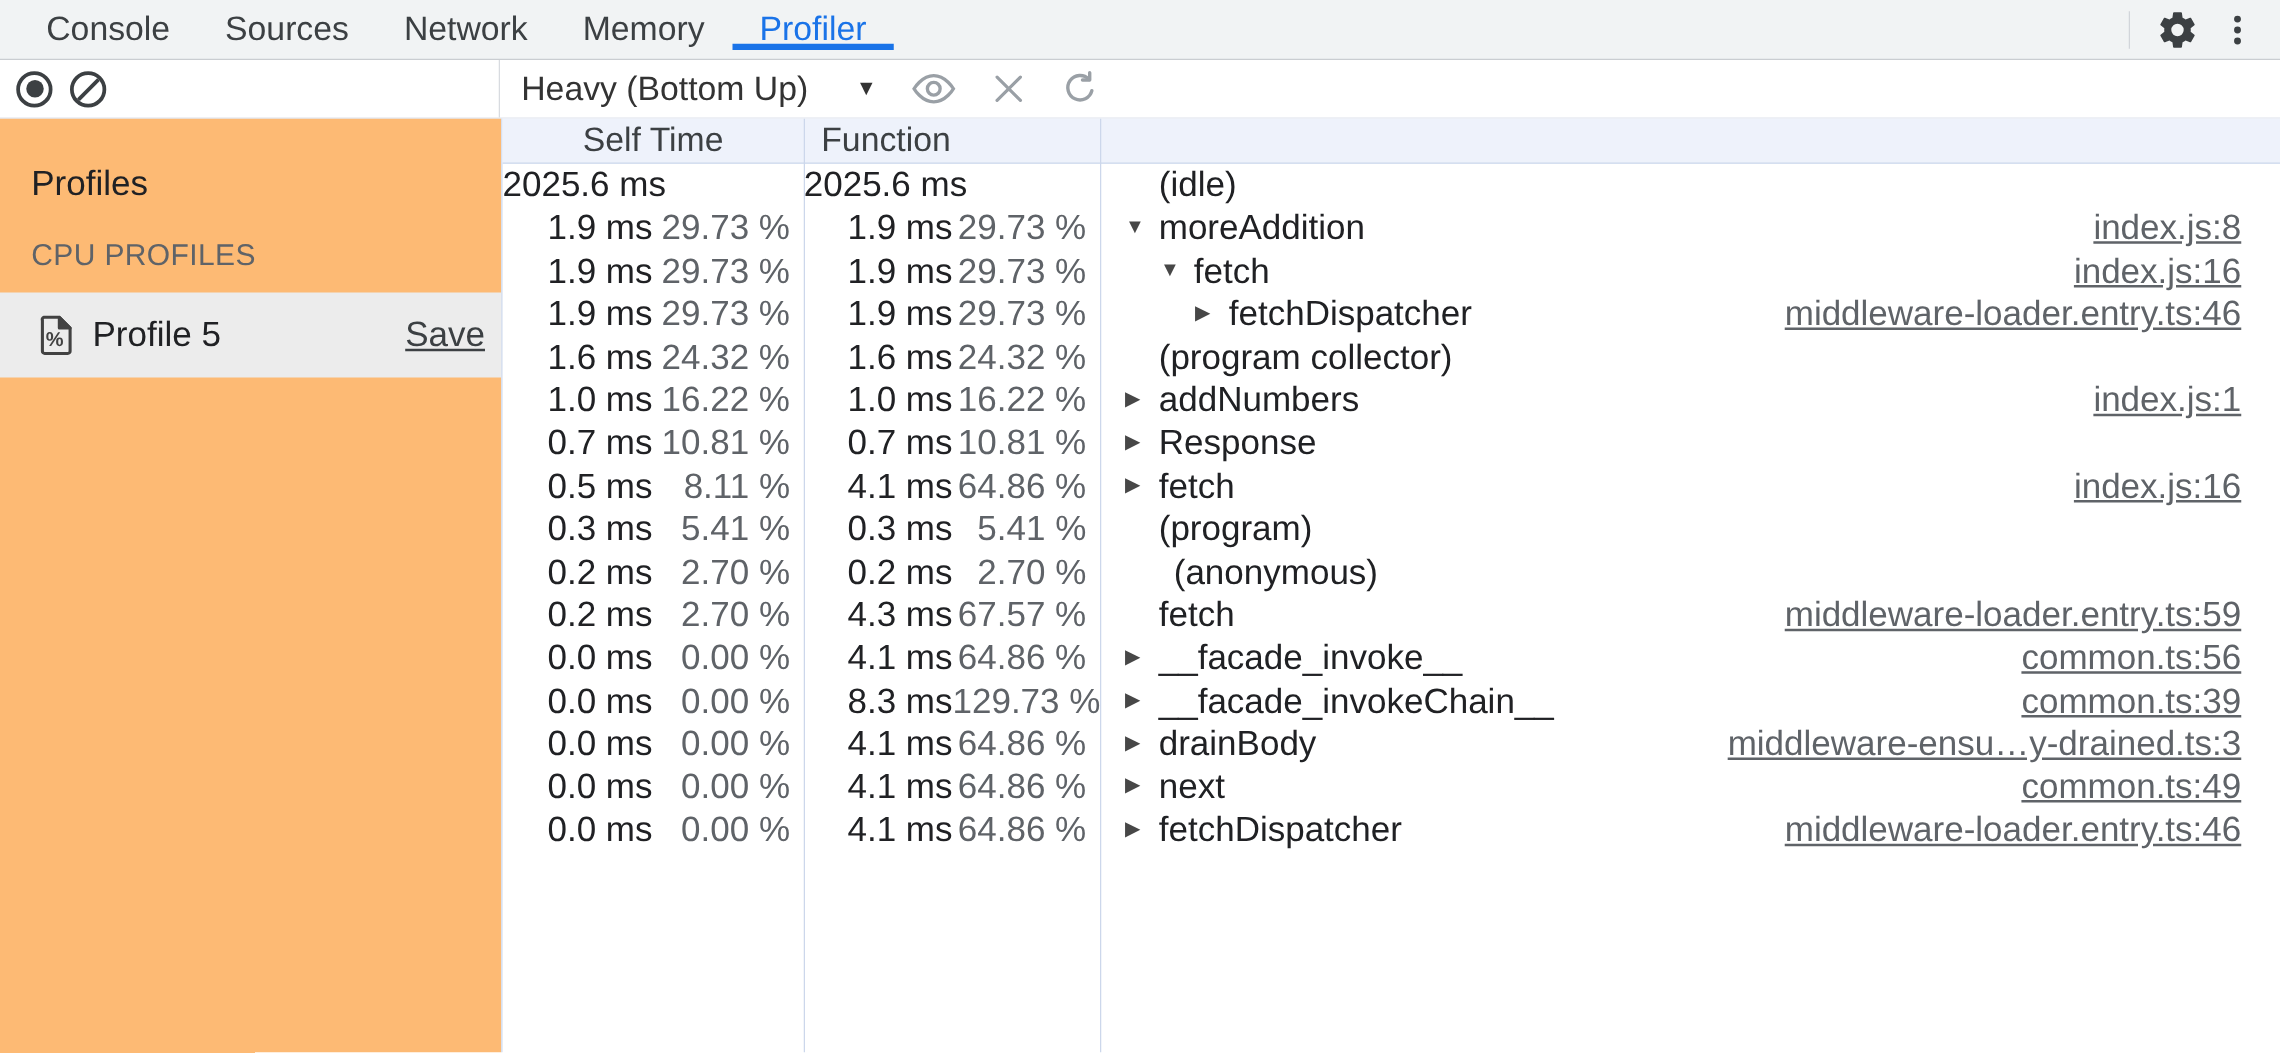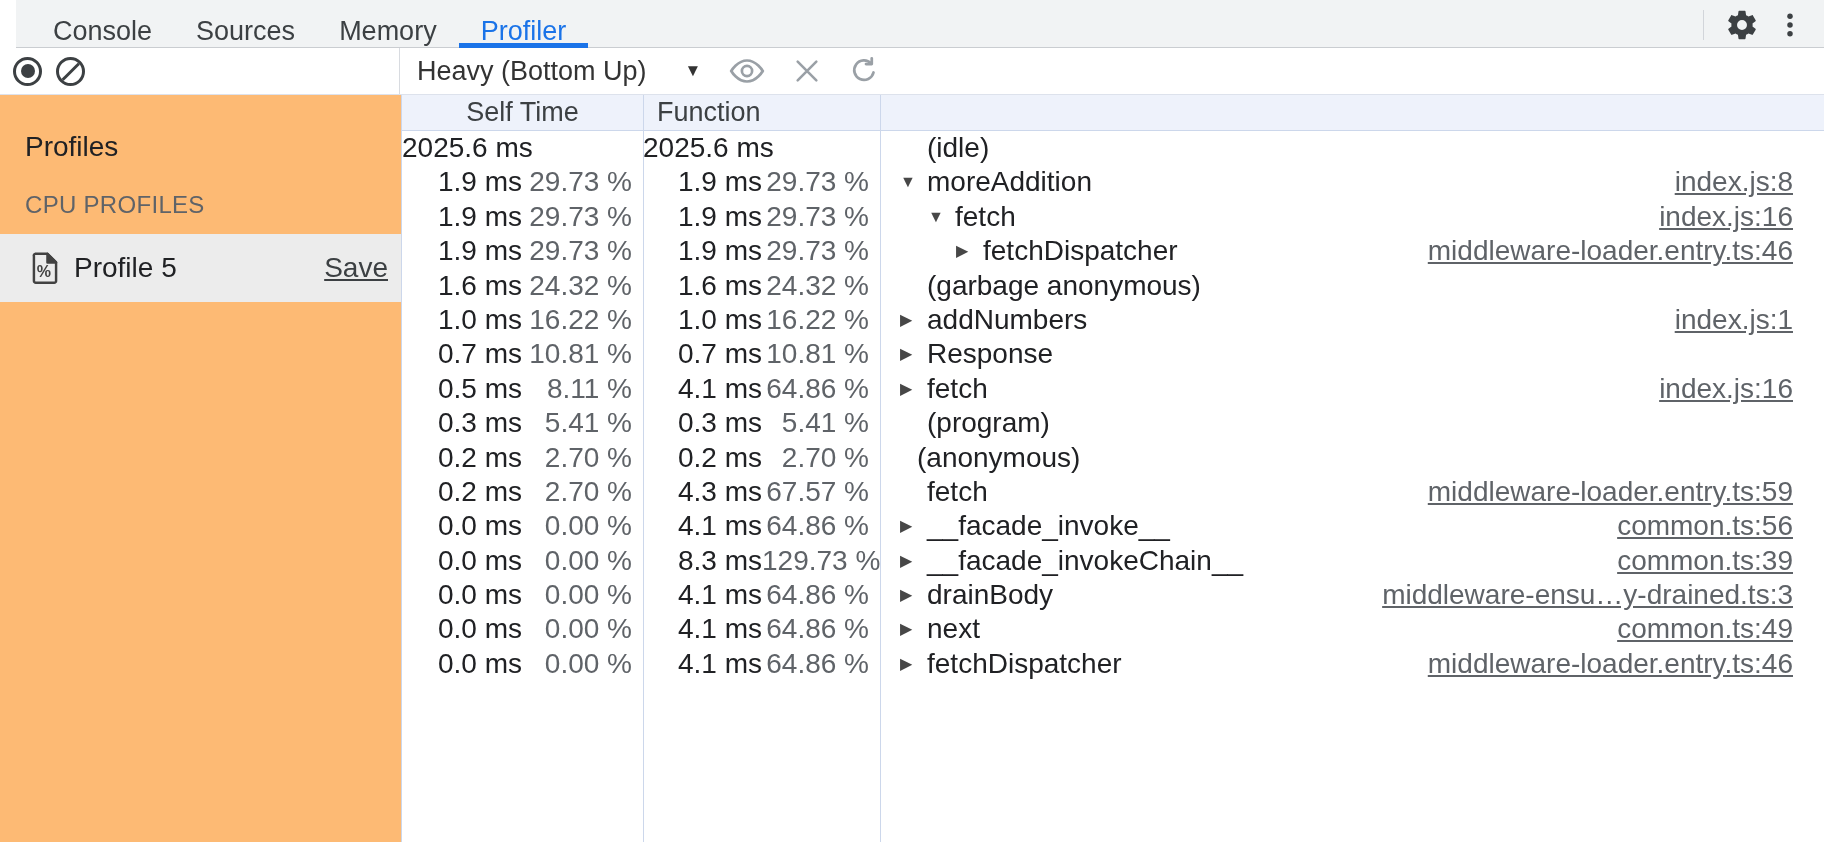--- a/index.html
+++ b/index.html
@@ -6,23 +6,23 @@
   html,body { margin:0; padding:0; }
   body {
     width:1824px; height:842px; overflow:hidden; position:relative;
     font-family:"Liberation Sans","DejaVu Sans",sans-serif;
     background:#ffffff; color:#202124;
     -webkit-font-smoothing:antialiased;
   }
 
   
   .tabbar {
-    position:absolute; top:0; left:16px; right:0; height:48px;
+    position:absolute; top:0; left:0; right:0; height:48px;
     background:#f1f3f4; border-bottom:1px solid #cacdd1;
-    display:flex; align-items:flex-end; padding-left:15px;
+    display:flex; align-items:center; padding-left:15px;
   }
   .tab {
     display:flex; align-items:center; padding:0 22px;
     font-size:27px; color:#3c4043; position:relative; cursor:default;
   }
   .tab.active { color:#1a73e8; }
   .tab.active::after {
     content:""; position:absolute; left:0; right:0; bottom:-1px;
     height:5px; background:#1a73e8;
   }
@@ -112,20 +112,23 @@
 <body>
 
 <div class="tabbar">
   <div class="tab">
       <span>Console</span>
     </div>
   <div class="tab">
       <span>Sources</span>
     </div>
   <div class="tab">
+      <span>Network</span>
+    </div>
+  <div class="tab">
       <span>Memory</span>
     </div>
   <div class="tab active">
       <span>Profiler</span>
     </div>
 
   <div class="tabbar-right">
     <div class="tabbar-divider"></div>
     <div class="icon-btn">
       <svg width="34" height="34" viewBox="0 0 24 24" fill="#3c4043">
@@ -265,21 +268,21 @@
     <div class="cell-time c1">
       <span class="ms">1.6 ms</span>
       <span class="pct">24.32 %</span>
     </div>
     <div class="cell-time c2">
       <span class="ms">1.6 ms</span>
       <span class="pct">24.32 %</span>
     </div>
     <div class="cell-fn" style="padding-left: 20px;">
       <span class="expander"></span>
-      <span class="fn-name">(garbage anonymous)</span>
+      <span class="fn-name">(program collector)</span>
       <span class="src-link"></span>
     </div>
   </div>
       <div class="row">
     <div class="cell-time c1">
       <span class="ms">1.0 ms</span>
       <span class="pct">16.22 %</span>
     </div>
     <div class="cell-time c2">
       <span class="ms">1.0 ms</span>
@@ -338,21 +341,21 @@
   </div>
       <div class="row">
     <div class="cell-time c1">
       <span class="ms">0.2 ms</span>
       <span class="pct">2.70 %</span>
     </div>
     <div class="cell-time c2">
       <span class="ms">0.2 ms</span>
       <span class="pct">2.70 %</span>
     </div>
-    <div class="cell-fn" style="padding-left: 10px; justify-content: center;">
+    <div class="cell-fn" style="padding-left: 32px; justify-content: center;">
       <span class="expander"></span>
       <span class="fn-name">(anonymous)</span>
       <span class="src-link"></span>
     </div>
   </div>
       <div class="row">
     <div class="cell-time c1">
       <span class="ms">0.2 ms</span>
       <span class="pct">2.70 %</span>
     </div>

